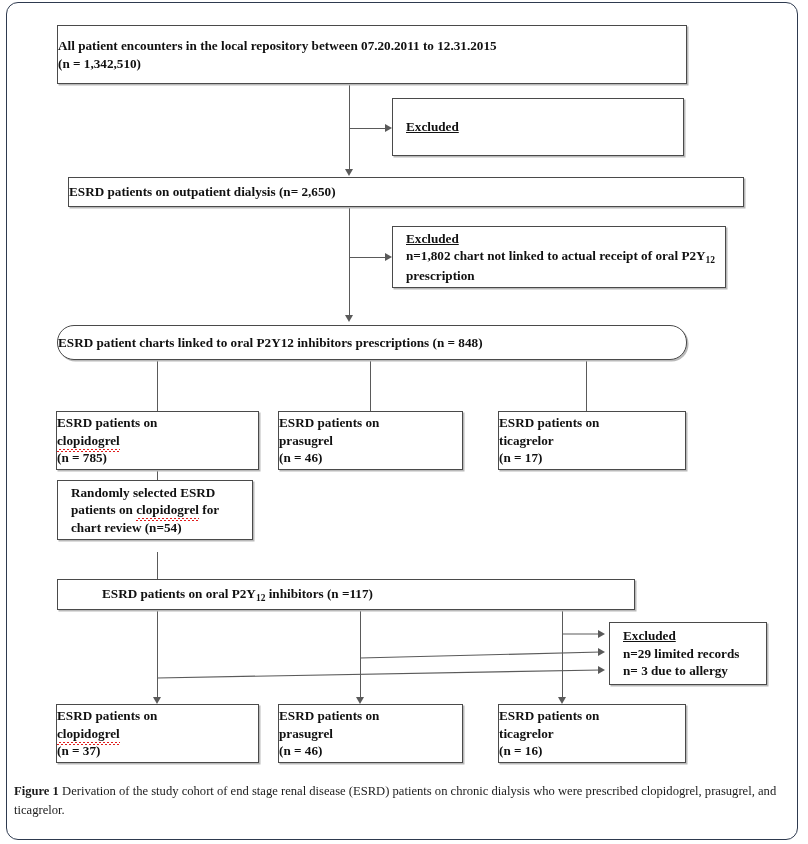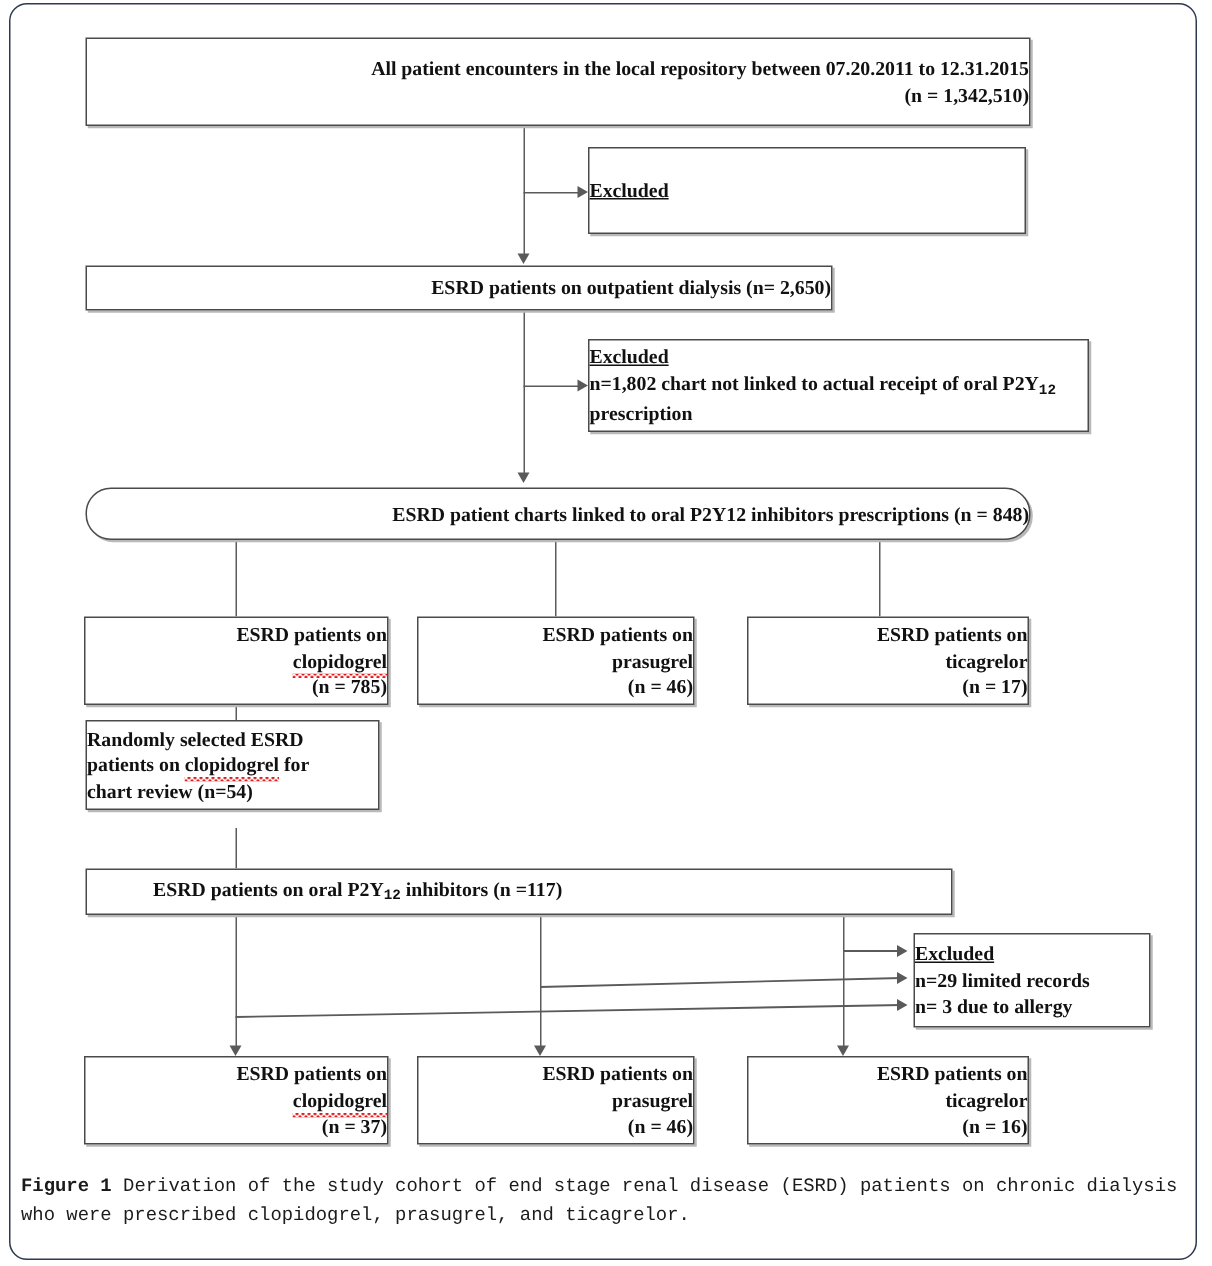--- a/index.html
+++ b/index.html
@@ -48,36 +48,35 @@
     box-shadow: 1.5px 1.5px 0 0 #b9b9b9;
     font-weight: bold;
     color: #111111;
     font-size: 13.2px;
     line-height: 1.32;
     display: flex;
     flex-direction: column;
     justify-content: center;
     z-index: 3;
   }
-  .box.center { align-items: flex-end; text-align: center; }
-  .box.left   { align-items: flex-start; text-align: left; padding-left: 0; padding-right: 6px; }
+  .box.center { align-items: flex-start; text-align: center; }
+  .box.left   { align-items: flex-start; text-align: left; padding-left: 13px; padding-right: 6px; }
   .box.left-pad { align-items: flex-start; text-align: left; padding-left: 44px; }
 
   .box .line { display: block; white-space: nowrap; }
   .box.left .line { white-space: normal; }
 
   .excluded-head {
     text-decoration: underline;
     display: block;
   }
   sub {
     font-size: 0.72em;
     vertical-align: -0.28em;
     font-weight: bold;
-    font-family: Liberation Mono, monospace;
   }
 
   
   .misspell {
     position: relative;
     display: inline-block;
   }
   .misspell::after {
     content: "";
     position: absolute;
@@ -124,21 +123,21 @@
     overflow: visible;
     pointer-events: none;
   }
 
   
   #caption {
     position: absolute;
     left: 14px;
     top: 782px;
     width: 778px;
-    font-family: Liberation Mono, monospace;
+    font-family: Liberation Serif, serif;
     font-size: 12.6px;
     line-height: 1.5;
     color: #1b1b1b;
     text-align: left;
   }
   #caption b { font-weight: bold; }
 </style>
 </head>
 <body>
 
@@ -188,21 +187,21 @@
 
     <div class="box center" style="left:57px; top:25px; width:630px; height:59px;">
       <span class="line">All patient encounters in the local repository between 07.20.2011 to 12.31.2015</span>
       <span class="line">(n = 1,342,510)</span>
     </div>
 
     <div class="box left" style="left:392px; top:98px; width:292px; height:58px;">
       <span class="excluded-head">Excluded</span>
     </div>
 
-    <div class="box center" style="left:57px; top:177px; width:498px; height:30px;">
+    <div class="box center" style="left:68px; top:177px; width:676px; height:30px;">
       <span class="line">ESRD patients on outpatient dialysis (n= 2,650)</span>
     </div>
 
     <div class="box left" style="left:392px; top:226px; width:334px; height:62px;">
       <span class="excluded-head">Excluded</span>
       <span class="line"><span>n=1,802 chart not linked to actual receipt of oral P2Y</span><sub>12</sub><span> prescription</span></span>
     </div>
 
     <div class="box center" style="left:57px; top:325px; width:630px; height:35px;border-radius:17px;">
       <span class="line">ESRD patient charts linked to oral P2Y12 inhibitors prescriptions (n = 848)</span>

